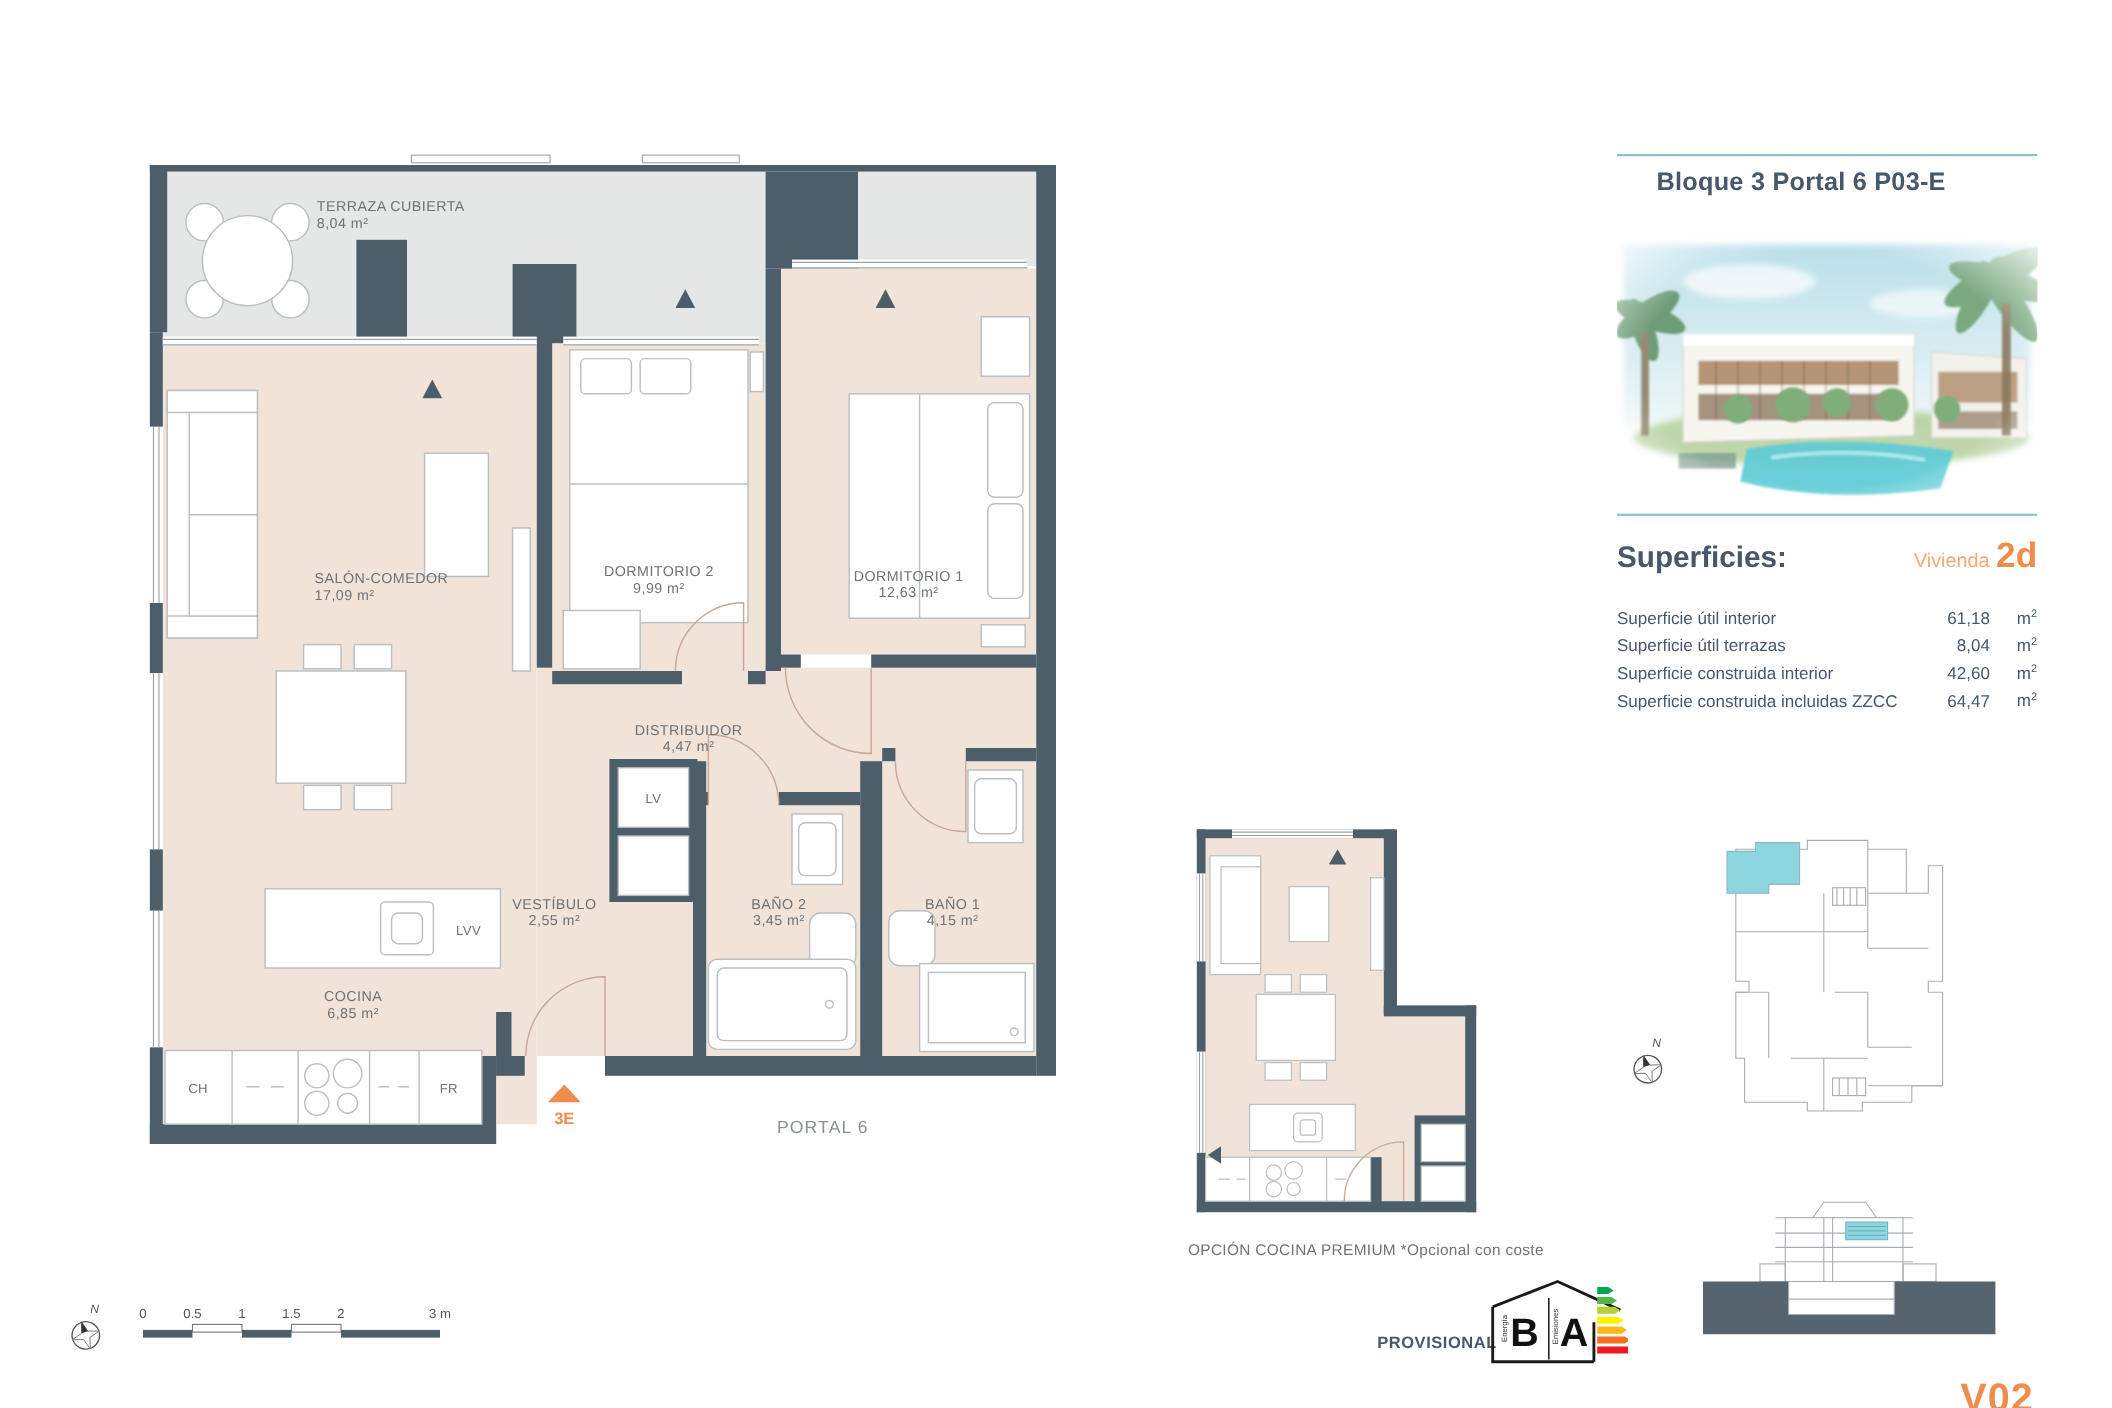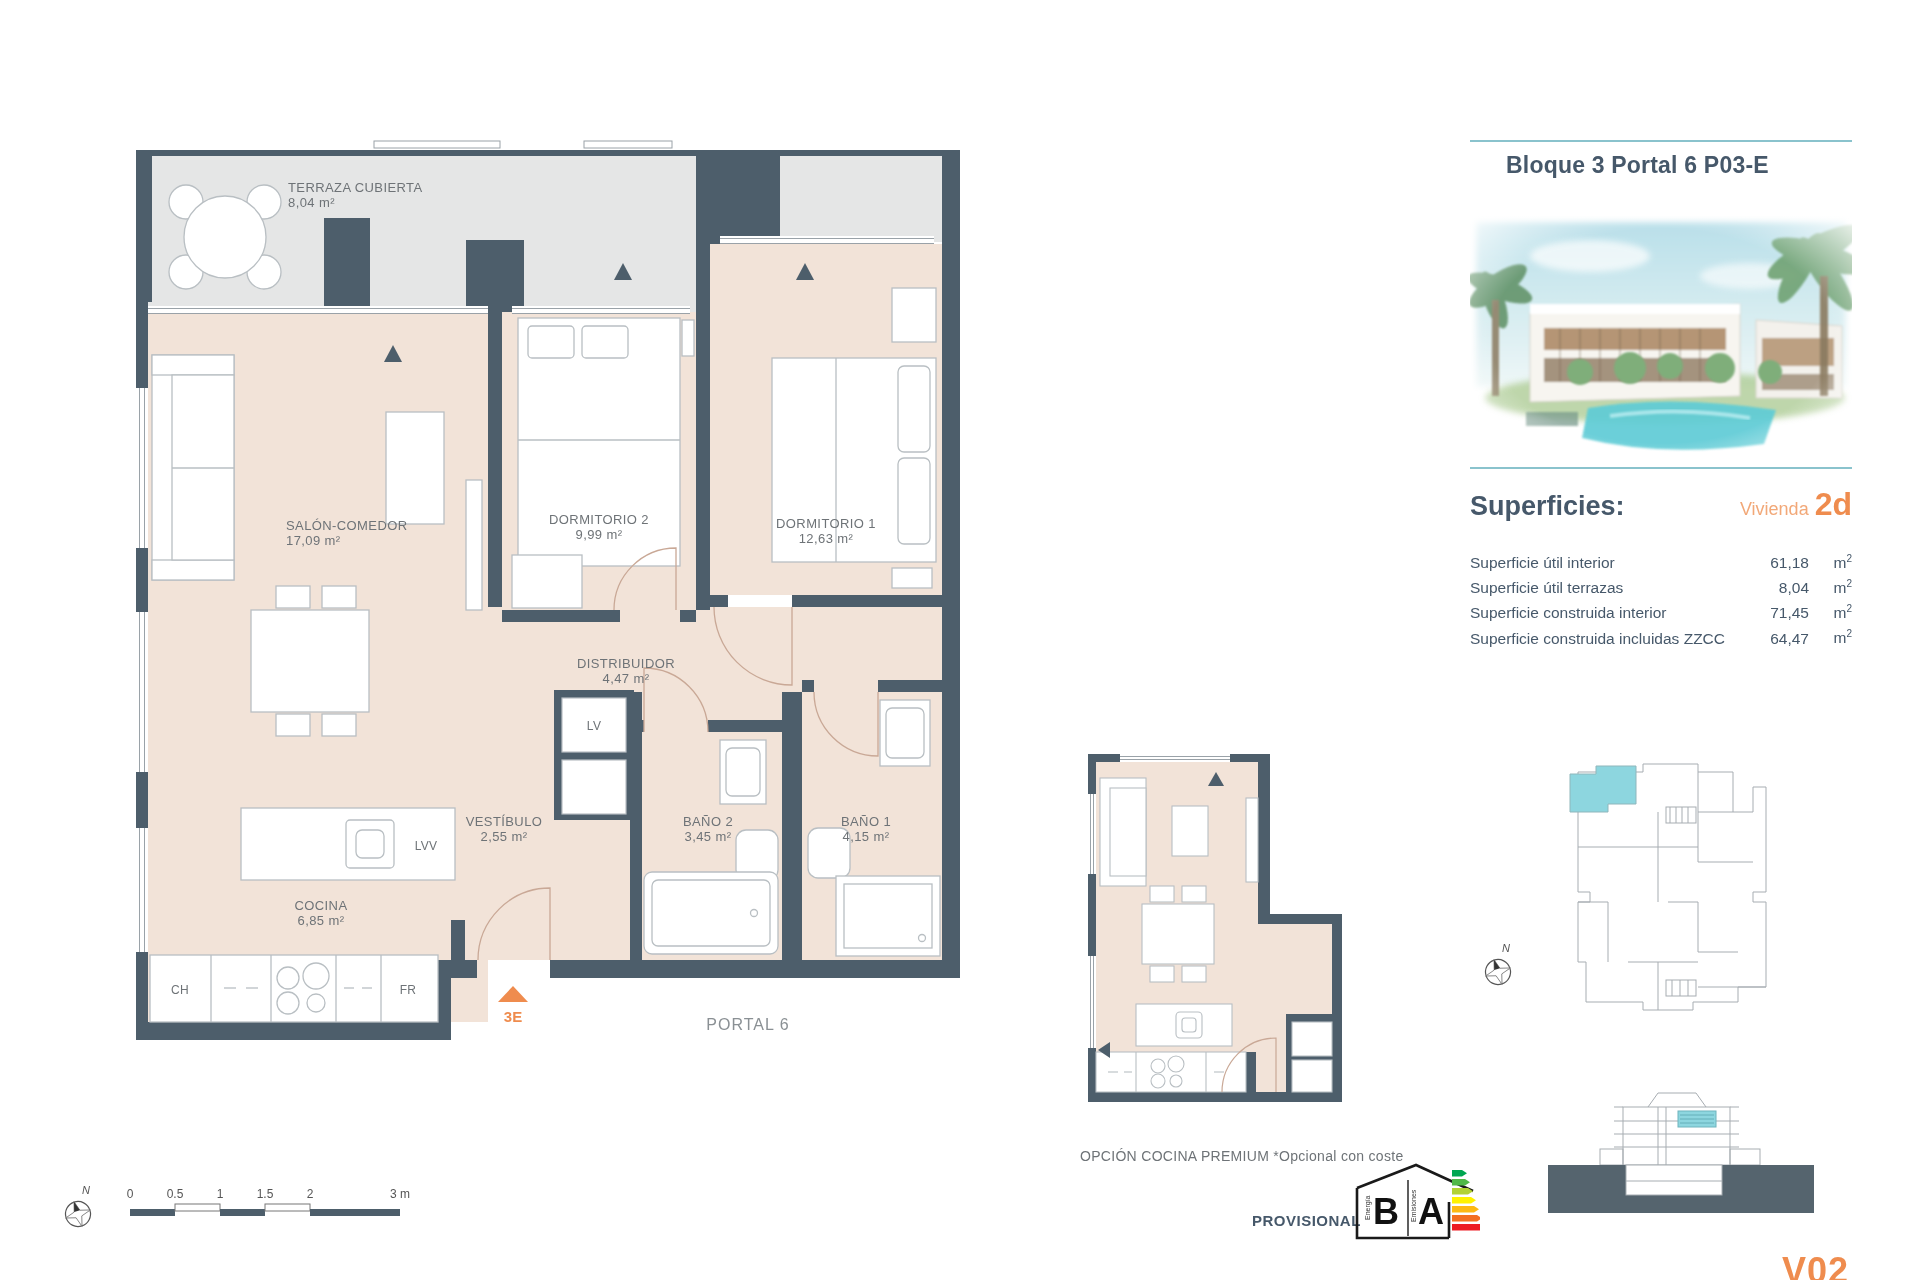--- a/index.html
+++ b/index.html
@@ -19,21 +19,21 @@
   .sidebar-title{font-size:23px;font-weight:bold;color:var(--title);letter-spacing:.2px;}
   .teal-rule{height:2px;background:var(--tealline);}
   .sup-heading{font-size:27px;font-weight:bold;color:var(--title);}
   .viv-label{font-size:18px;color:var(--orangelight);text-align:right;}
   .viv-code{font-size:32px;font-weight:bold;color:var(--orange);margin-left:6px;}
   .sup-row{display:flex;align-items:baseline;font-size:15.5px;color:var(--title);line-height:21px;}
   .sup-row .lbl{flex:1;}
   .sup-row .val{width:58px;text-align:right;}
   .sup-row .unit{width:36px;text-align:right;padding-left:7px;}
   .sup-row sup{font-size:10px;}
-  .caption{font-size:14px;color:var(--plantext);letter-spacing:.3px;margin-top:20px;}
+  .caption{font-size:14px;color:var(--plantext);letter-spacing:.3px;}
   .provisional{font-size:15px;font-weight:bold;color:var(--title);letter-spacing:.5px;}
   .disclaimer{font-size:11.5px;color:#3c3c3c;line-height:16.5px;}
   .version{font-size:36px;font-weight:bold;color:var(--orange);letter-spacing:1px;}
 </style>
 </head>
 <body>
 
 <svg class="abs" style="left:136px;top:140px;" width="824" height="900" viewBox="0 0 824 900">
 
   <rect x="4" y="16" width="640" height="156" fill="var(--terr)"></rect>
@@ -379,21 +379,21 @@
     <span class="val">61,18</span>
     <span class="unit"><span>m</span><sup>2</sup></span>
   </div>
   <div class="sup-row">
     <span class="lbl">Superficie útil terrazas</span>
     <span class="val">8,04</span>
     <span class="unit"><span>m</span><sup>2</sup></span>
   </div>
   <div class="sup-row">
     <span class="lbl">Superficie construida interior</span>
-    <span class="val">71,45</span>
+    <span class="val">42,60</span>
     <span class="unit"><span>m</span><sup>2</sup></span>
   </div>
   <div class="sup-row">
     <span class="lbl">Superficie construida incluidas ZZCC</span>
     <span class="val">64,47</span>
     <span class="unit"><span>m</span><sup>2</sup></span>
   </div>
 </div>
 
 <svg class="abs" style="left:1548px;top:752px;" width="250" height="300" viewBox="0 0 250 300">

